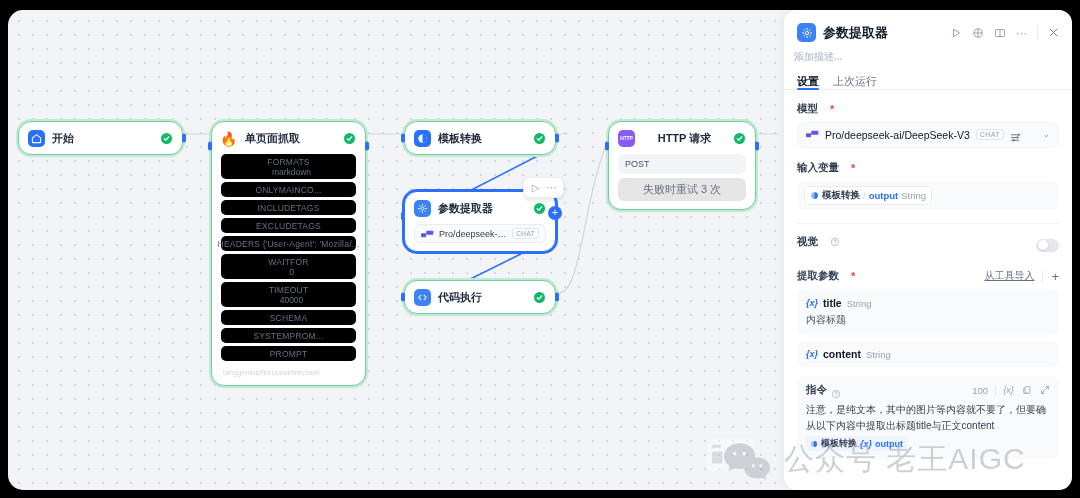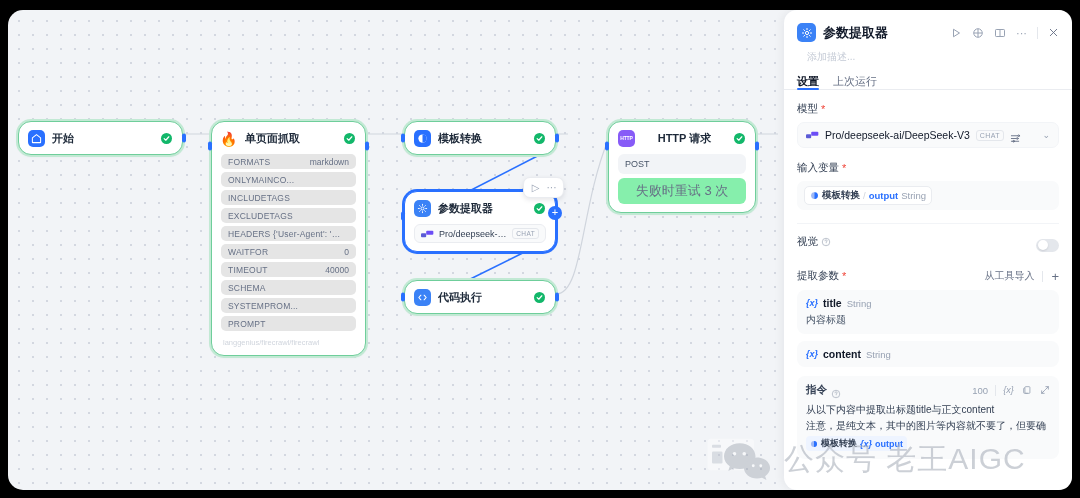--- a/index.html
+++ b/index.html
@@ -66,23 +66,24 @@
   .check {
     width: 11px; height: 11px; border-radius: 50%;
     background: #12b76a; flex: 0 0 auto;
     display: flex; align-items: center; justify-content: center;
   }
   .check svg { width: 7px; height: 7px; }
 
   .node-body { padding: 0 9px 8px 9px; }
   .kv-row {
     display: flex; align-items: center; justify-content: space-between;
-    background: #e5e5e5; border-radius: 5px;
+    background: #000000; border-radius: 5px;
     padding: 2.5px 7px; margin-bottom: 3px;
     min-height: 15px;
+    flex-direction: column;
   }
   .kv-key { font-size: 8.5px; color: #667085; letter-spacing: .2px;
             white-space: nowrap; overflow:hidden; text-overflow: ellipsis; }
   .kv-val { font-size: 8.5px; color: #667085; margin-left: 6px; white-space: nowrap;}
   .node-foot { font-size: 7.5px; color: #d0d5dd; padding: 4px 2px 0 2px; }
 
   
   .model-chip {
     display: flex; align-items: center; gap: 5px;
     background: #f9fafb; border: 1px solid #eaecf0;
@@ -94,21 +95,21 @@
     border-radius: 3px; padding: 1px 3px; letter-spacing: .4px; flex: 0 0 auto;
   }
 
   
   .http-block {
     display: flex; align-items: center; gap: 7px;
     background: #f2f4f7; border-radius: 6px; padding: 5px 7px; margin-bottom: 4px;
   }
   .http-method { font-size: 9px; color: #475467; flex: 0 0 auto; }
   .http-url { font-size: 8.5px; color: #667085; line-height: 1.32; word-break: break-all; }
-  .retry-row { background: #86efac; border-radius: 6px; padding: 4px 7px; font-size: 13px; color: #667085; }
+  .retry-row { background: #e5e5e5; border-radius: 6px; padding: 4px 7px; font-size: 11px; color: #667085; }
 
   
   .port {
     position: absolute; width: 4px; height: 9px; border-radius: 2px;
     background: #2970ff; top: 50%; transform: translateY(-50%);
   }
   .port.left  { left: -4px; }
   .port.right { right: -4px; }
   .plus-handle {
     position: absolute; right: -7px; top: 14px;
@@ -141,38 +142,38 @@
   .panel-head { display: flex; align-items: center; gap: 7px; padding: 13px 12px 2px 13px; }
   .panel-ic {
     width: 19px; height: 19px; border-radius: 5px; background: #3b82f6;
     display: flex; align-items: center; justify-content: center; flex: 0 0 auto;
   }
   .panel-title { font-size: 13px; font-weight: 700; color: #101828; flex: 1 1 auto; }
   .panel-actions { display: flex; align-items: center; gap: 9px; color: #98a2b3; }
   .panel-actions .pa { width: 13px; height: 13px; display: flex; align-items: center; justify-content: center; }
   .pa-divider { width: 1px; height: 12px; background: #e4e7ec; }
 
-  .panel-desc { padding: 6px 13px 0 23px; font-size: 10px; color: #c5cbd6; }
+  .panel-desc { padding: 6px 13px 0 10px; font-size: 10px; color: #c5cbd6; font-weight: bold; }
 
   .tabs { display: flex; gap: 14px; padding: 10px 13px 0 13px; border-bottom: 1px solid #eaecf0; }
   .tab { font-size: 11px; color: #667085; position: relative; }
   .tab.active { color: #101828; font-weight: 700; }
   .tab.active::after {
     content: ""; position: absolute; left: 0; right: 0; bottom: -1px; height: 2px;
     background: #2970ff; border-radius: 2px;
   }
 
   .panel-body { flex: 1 1 auto; overflow: hidden; padding: 12px 13px 0 13px; position: relative; }
 
-  .field-label { display: flex; align-items: center; gap: 3px; font-size: 10.5px; font-weight: 400; color: #344054; margin-bottom: 6px; }
+  .field-label { display: flex; align-items: center; gap: 12px; font-size: 10.5px; font-weight: 700; color: #344054; margin-bottom: 6px; }
   .req { color: #f04438; font-size: 11px; line-height: 1;}
   .help-ic { width: 10px; height: 10px; color: #b0b7c3; }
 
   .select-box {
-    display: flex; align-items: center; gap: 6px;
+    display: flex; align-items: flex-start; gap: 6px;
     background: #f9fafb; border: 1px solid #f2f4f7; border-radius: 7px;
     padding: 6px 8px; margin-bottom: 13px;
   }
   .prov-ic { width: 13px; height: 10px; flex: 0 0 auto; }
   .sel-name { font-size: 10.5px; color: #101828; white-space: nowrap; }
   .chat-badge { font-size: 7px; color: #98a2b3; border: 1px solid #e4e7ec; border-radius: 3px; padding: 1px 3px; letter-spacing: .4px; }
   .tune-ic { color: #667085; width: 11px; height: 11px; }
   .caret { margin-left: auto; color: #98a2b3; font-size: 9px; }
 
   .var-box {
@@ -198,21 +199,21 @@
   }
   .toggle::after {
     content: ""; position: absolute; left: 1.5px; top: 1.5px;
     width: 10px; height: 10px; border-radius: 50%; background: #fff;
     box-shadow: 0 1px 2px rgba(16,24,40,.12);
   }
 
   .section-head { display: flex; align-items: center; margin-bottom: 7px; }
   .section-head .field-label { margin-bottom: 0; }
   .sh-right { margin-left: auto; display: flex; align-items: center; gap: 8px; }
-  .link-btn { font-size: 10px; color: #667085; }
+  .link-btn { font-size: 10px; color: #667085; text-decoration: underline; }
   .sh-divider { width: 1px; height: 11px; background: #e4e7ec; }
   .plus-btn { font-size: 13px; color: #667085; line-height: 1; }
 
   .param-card { background: #f9fafb; border-radius: 8px; padding: 7px 9px; margin-bottom: 7px; }
   .param-top { display: flex; align-items: center; gap: 5px; }
   .xvar { font-size: 9px; color: #2970ff; font-style: italic; font-weight: 700; }
   .pname { font-size: 10.5px; font-weight: 700; color: #101828; }
   .ptype { font-size: 9.5px; color: #98a2b3; }
   .pdesc { font-size: 10px; color: #475467; margin-top: 4px; }
 
@@ -587,22 +588,22 @@
                   <path d="M7 7H6a2 2 0 0 0-2 2v9a2 2 0 0 0 2 2h8"></path>
               </svg>
             </span>
             <span class="ir-ic">
               <svg viewBox="0 0 24 24" width="10" height="10" fill="none" stroke="#98a2b3" stroke-width="2.2" stroke-linecap="round">
                 <path d="M14 4h6v6M20 4l-7 7M10 20H4v-6M4 20l7-7"></path>
               </svg>
             </span>
           </span>
         </div>
+        <div class="instr-text">注意，是纯文本，其中的图片等内容就不要了，但要确</div>
         <div class="instr-text">从以下内容中提取出标题title与正文content</div>
-        <div class="instr-text">注意，是纯文本，其中的图片等内容就不要了，但要确</div>
         <span class="instr-chip">
           <svg width="8" height="8" viewBox="0 0 24 24">
             <circle cx="12" cy="12" r="9" fill="#9fb8f5"></circle>
               <path d="M12 3 a9 9 0 0 1 0 18z" fill="#2970ff"></path>
           </svg>
           <span class="icn">模板转换</span>
           <span class="icx">{x}</span>
           <span class="ico2">output</span>
         </span>
       </div>

